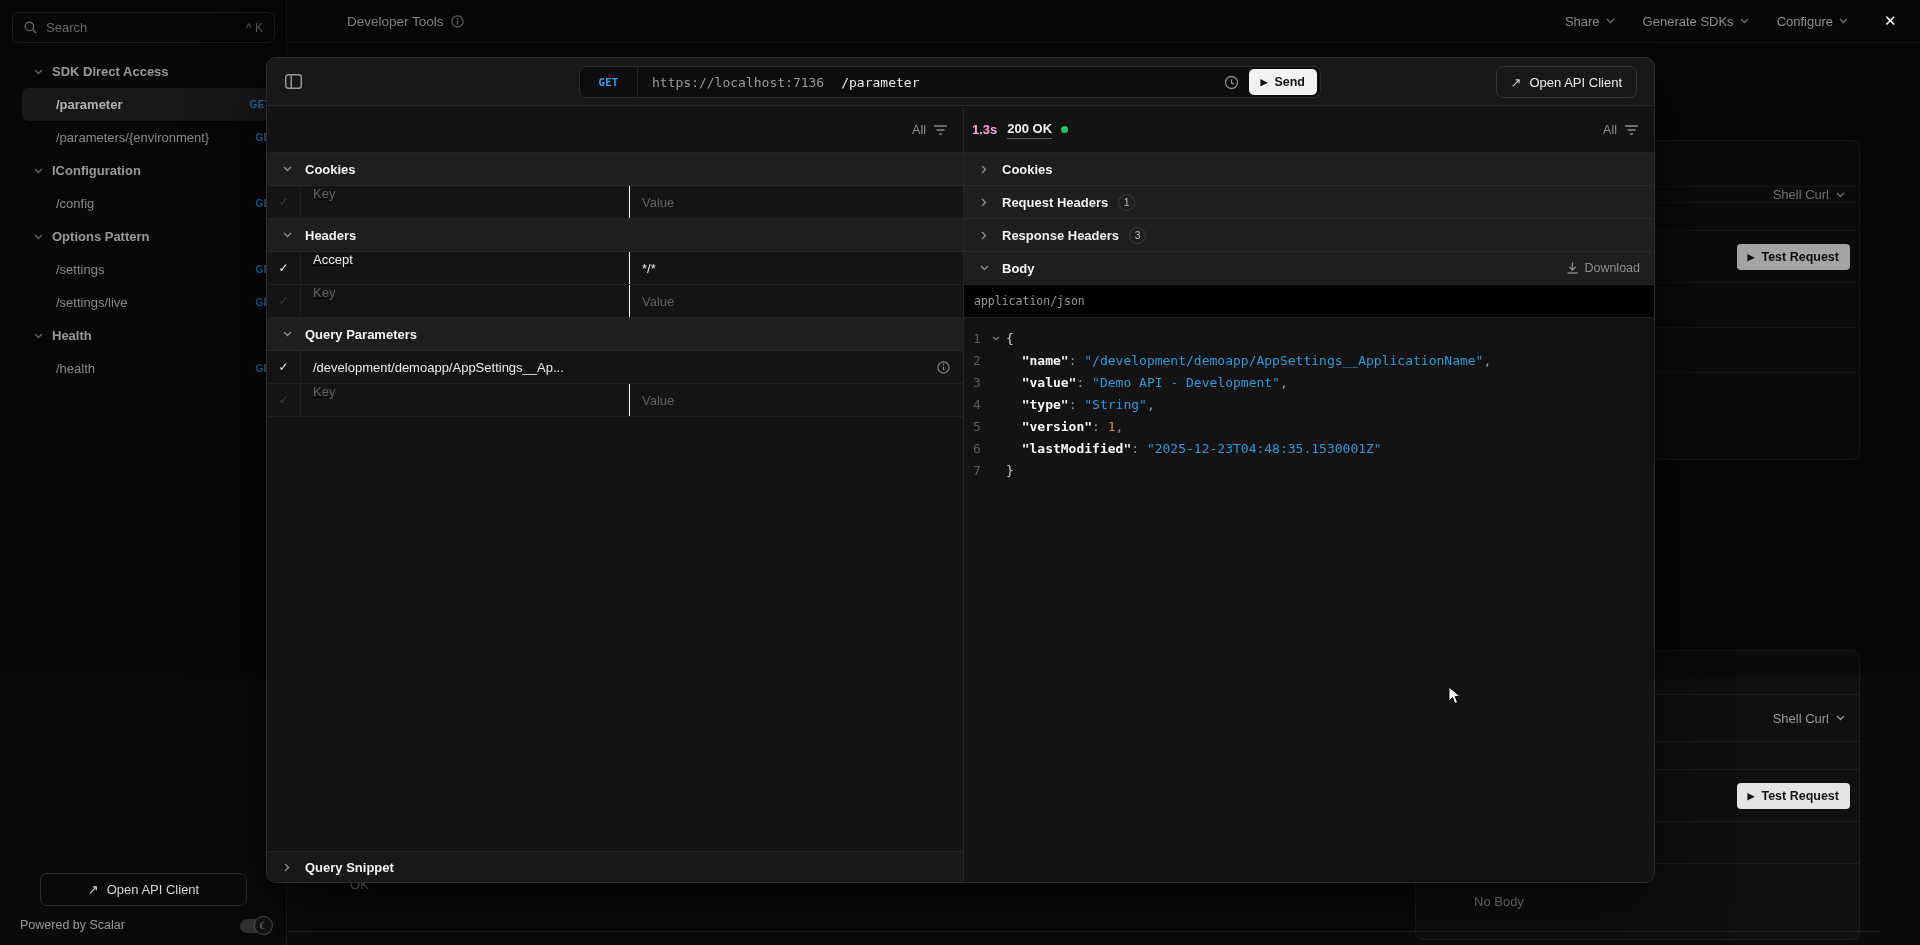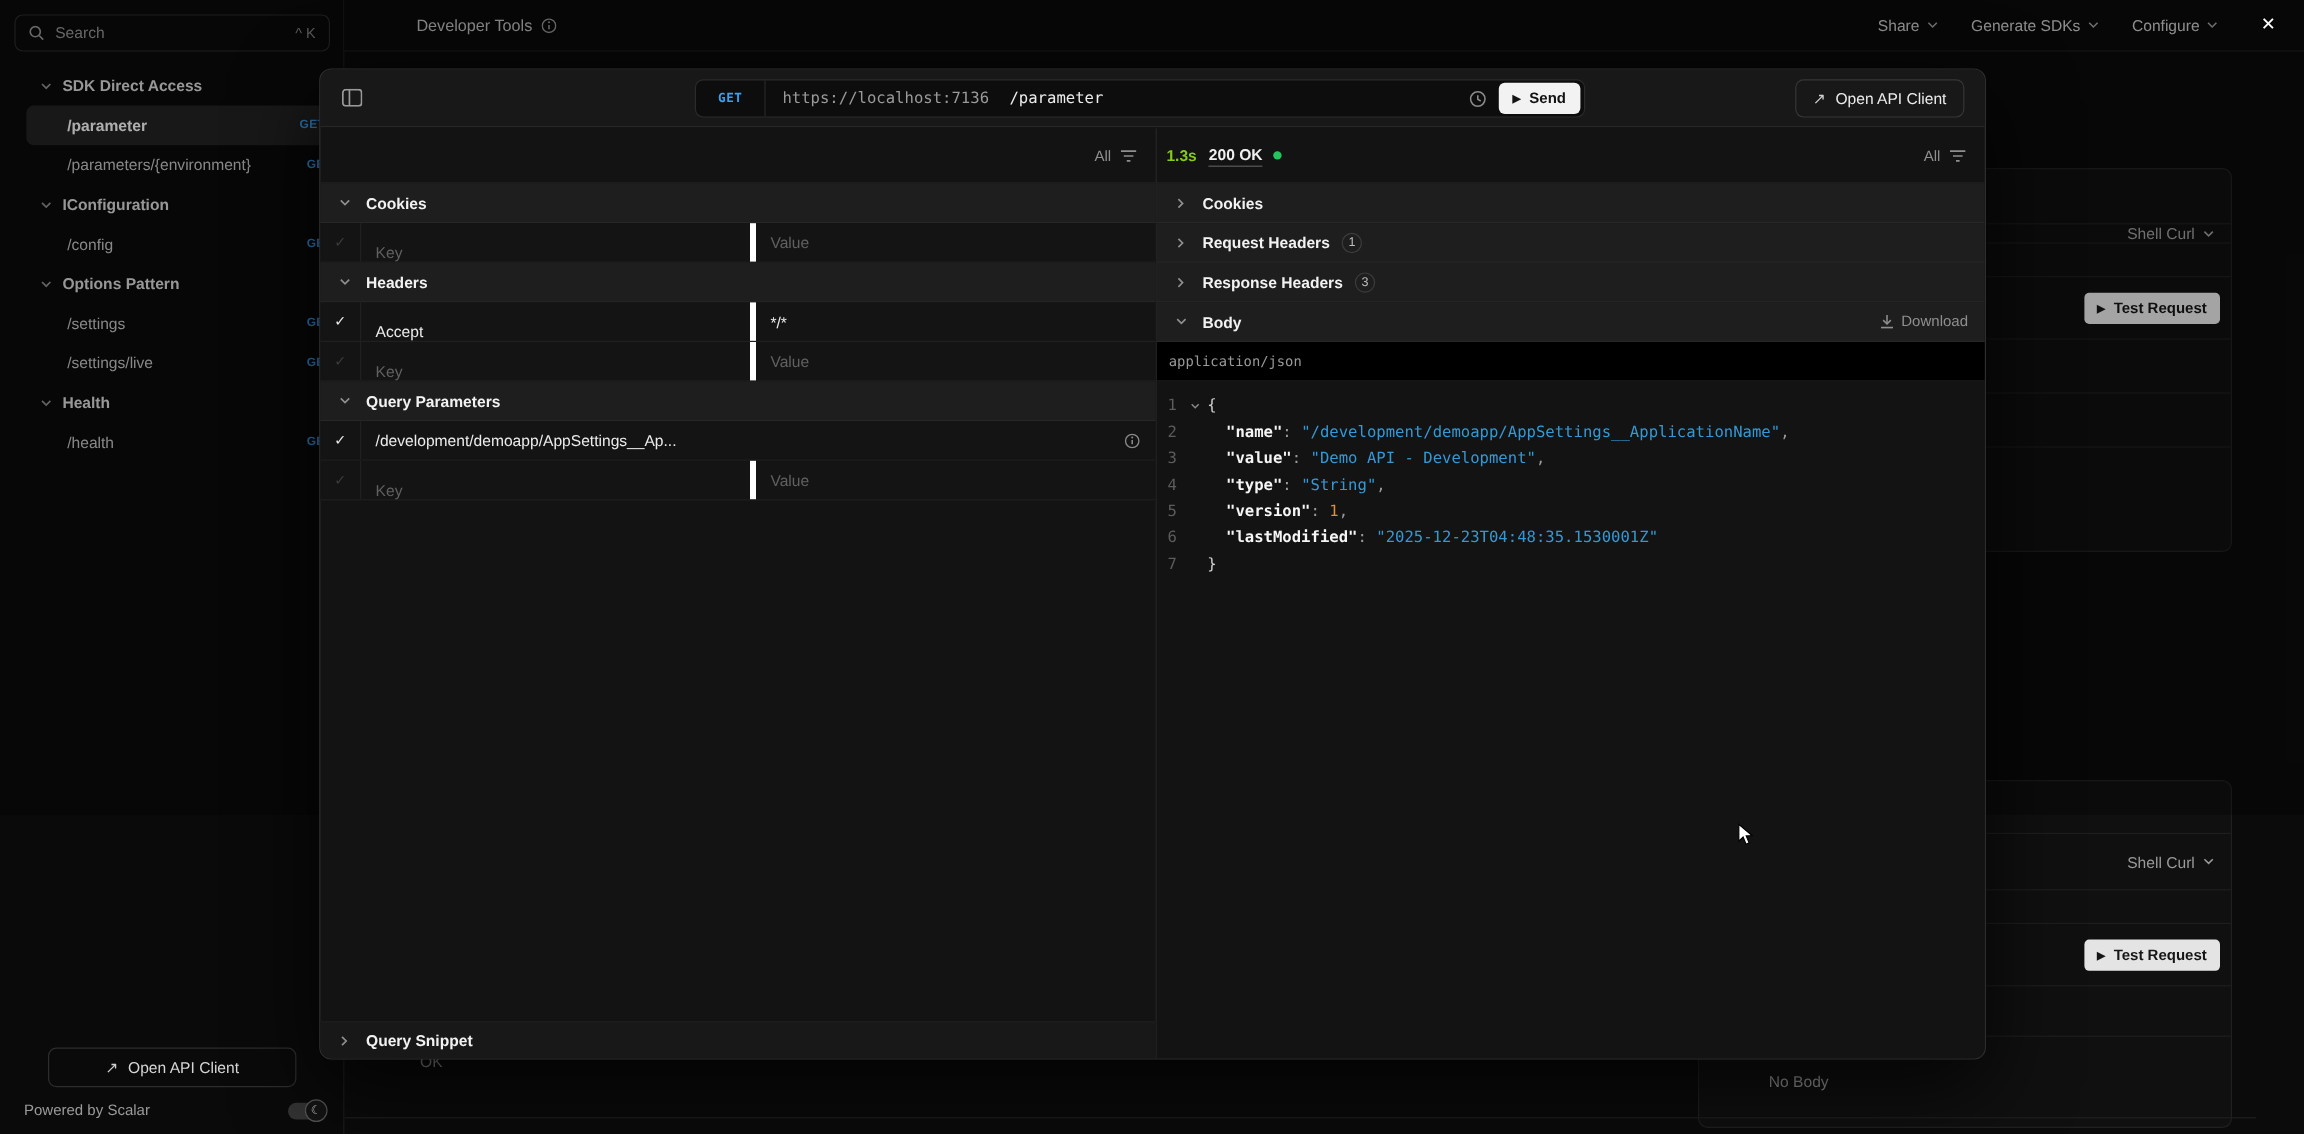--- a/index.html
+++ b/index.html
@@ -78,39 +78,39 @@
     font-size:13px; font-weight:500; }
   .ext-arrow { font-size:13px; color:#cfcfcf; }
 
   .panels { position:absolute; left:0; top:49px; right:0; bottom:0; display:flex; }
   .left-panel { width:697px; border-right:1px solid #262626; display:flex; flex-direction:column; }
   .right-panel { flex:1; display:flex; flex-direction:column; border-radius:0 0 10px 0; overflow:hidden; }
 
   .filter-row { height:46px; min-height:46px; border-bottom:1px solid #232323; display:flex; align-items:center;
     padding:0 16px 0 8px; }
   .filter-ctl { margin-left:auto; display:flex; align-items:center; gap:8px; color:#8f8f8f; font-size:12.5px; }
-  .status-dur { color:#84cc16; font-size:13px; font-weight:bold; }
+  .status-dur { color:#f9a8d4; font-size:13px; font-weight:bold; }
   .status-code { margin-left:10px; color:#f0f0f0; font-size:13px; font-weight:bold;
     border-bottom:1px solid #5a5a5a; padding-bottom:2px; }
   .status-dot { width:7px; height:7px; border-radius:50%; margin-left:9px; }
 
   .sec { height:33px; min-height:33px; background:#1e1e1e; border-bottom:1px solid #272727;
     display:flex; align-items:center; padding-left:12px; }
   .sec .chev { width:16px; display:flex; justify-content:center; color:#8f8f8f; }
   .sec .sec-label { margin-left:10px; color:#f2f2f2; font-size:13px; font-weight:bold; }
   .count-badge { margin-left:10px; width:17px; height:17px; border:1px solid #3c3c3c; border-radius:50%;
     display:flex; align-items:center; justify-content:center; color:#bdbdbd; font-size:10.5px; }
   .sec-right { margin-left:auto; padding-right:14px; display:flex; align-items:center; gap:6px;
     color:#8f8f8f; font-size:12.5px; }
 
   .kvrow { height:33px; min-height:33px; border-bottom:1px solid #202020; background:#141414; display:flex; }
   .chkcell { width:34px; border-right:1px solid #202020; display:flex; align-items:center; justify-content:center;
     font-size:12px; }
   .chk-on { color:#e9e9e9; } .chk-off { color:#3c3c3c; }
-  .kcell { width:329px; border-right:5px solid #ffffff; display:flex; align-items:flex-end; padding-left:12px; font-size:13px; }
+  .kcell { width:329px; border-right:1px solid #ffffff; display:flex; align-items:flex-start; padding-left:12px; font-size:13px;text-decoration:underline; }
   .vcell { flex:1; display:flex; align-items:center; padding-left:12px; font-size:13px; }
   .ph-txt { color:#606060; }
   .val-txt { color:#ececec; }
   .req-lab { margin-left:auto; padding-right:14px; color:#6e6e6e; font-size:12.5px; }
   .vinfo { margin-left:auto; padding-right:13px; color:#8a8a8a; display:flex; }
 
   .panel-fill { flex:1; }
   .snippet-row { height:31px; min-height:31px; border-top:1px solid #232323; background:#181818;
     display:flex; align-items:center; padding-left:12px; border-radius:0 0 0 10px; }
   .snippet-row .chev { width:16px; display:flex; justify-content:center; color:#8f8f8f; }

